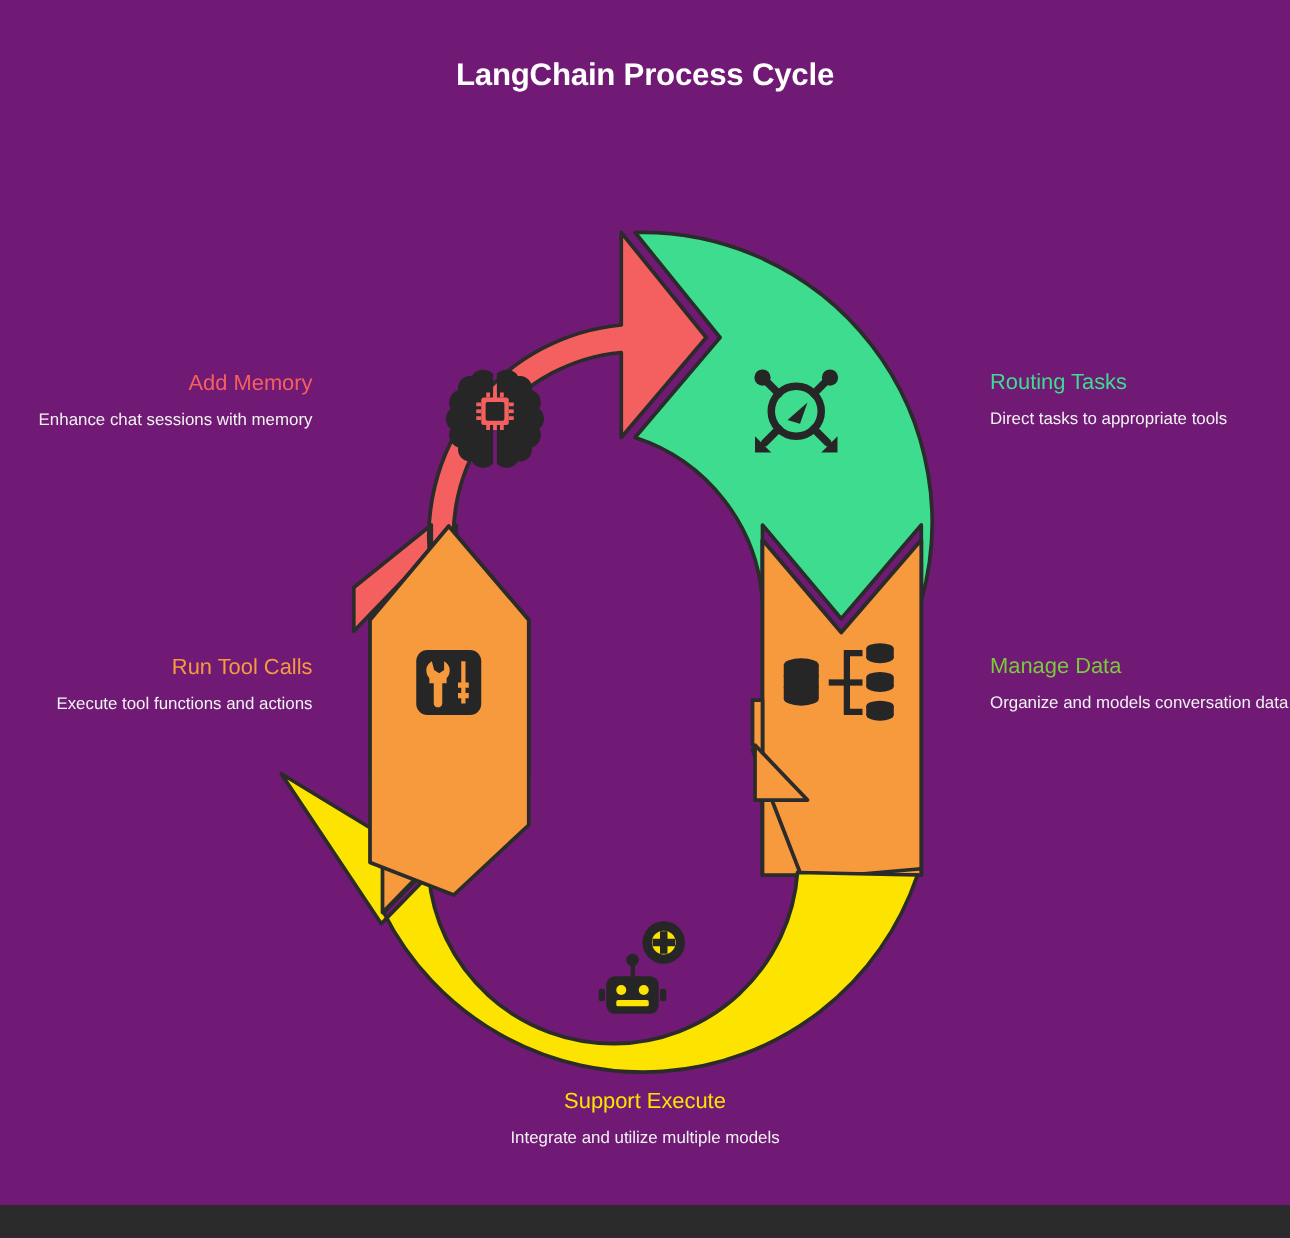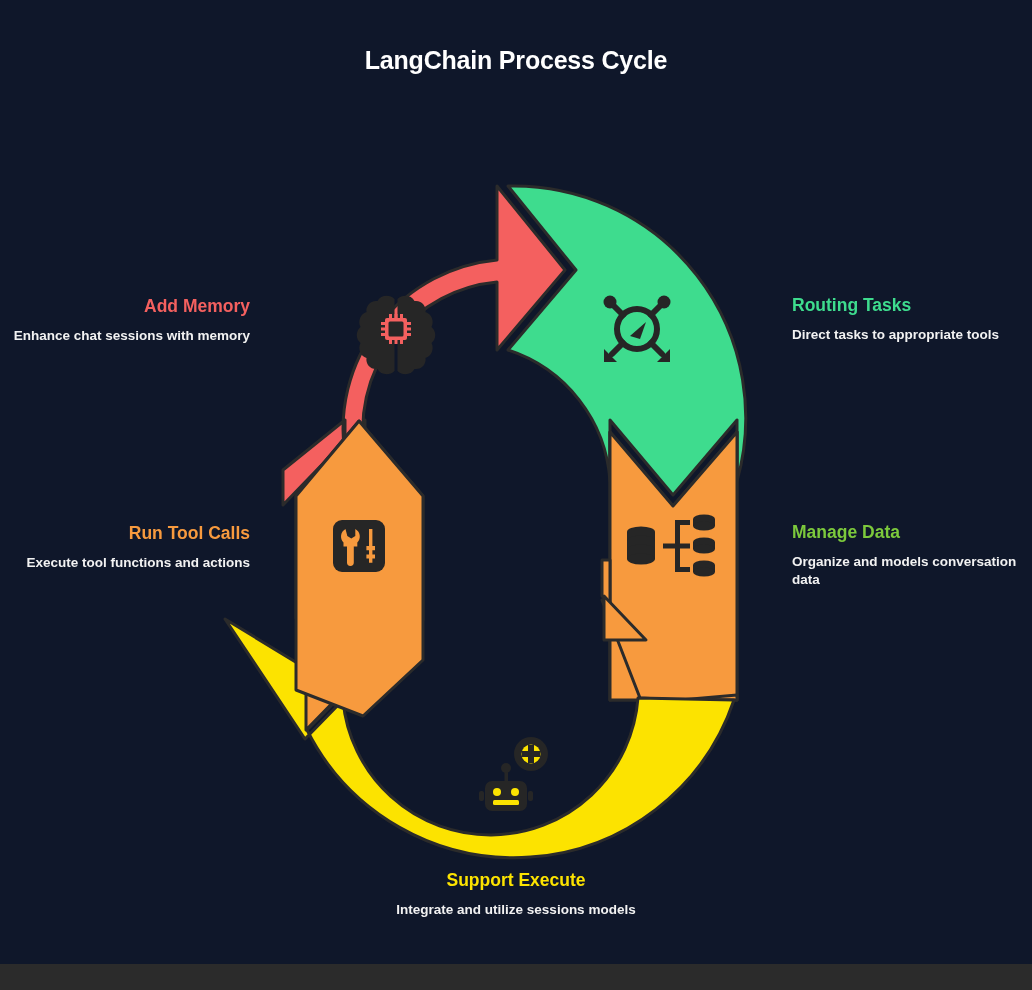--- a/index.html
+++ b/index.html
@@ -11,21 +11,21 @@
     width: 1032px;
     height: 990px;
     font-family: "Liberation Sans", sans-serif;
     overflow: hidden;
     position: relative;
   }
   #canvas {
     position: relative;
     width: 1032px;
     height: 964px;
-    background: #0f172a;
+    background: #701a75;
   }
 
   
   #page-title {
     position: absolute;
     top: 46px;
     left: 0;
     width: 1032px;
     text-align: center;
     font-size: 25px;
@@ -43,27 +43,27 @@
     height: 990px;
   }
 
   
   .label-block {
     position: absolute;
     width: 240px;
   }
   .label-block .lbl-title {
     font-size: 17.5px;
-    font-weight: bold;
+    font-weight: normal;
     line-height: 1.25;
     margin-bottom: 9px;
   }
   .label-block .lbl-desc {
     font-size: 13.5px;
-    font-weight: bold;
+    font-weight: normal;
     color: #f2f2f2;
     line-height: 1.36;
   }
 
   .align-right { text-align: right; }
   .align-left  { text-align: left;  }
   .align-center{ text-align: center;}
 
   #label-add-memory    { left: 10px;  top: 296px; }
   #label-routing-tasks { left: 792px; top: 295px; }
@@ -350,16 +350,16 @@
     <div class="lbl-desc">Direct tasks to appropriate tools</div>
   </div>
 
   <div class="label-block align-left" id="label-manage-data">
     <div class="lbl-title" style="color:#7cc93c">Manage Data</div>
     <div class="lbl-desc">Organize and models conversation data</div>
   </div>
 
   <div class="label-block align-center" id="label-support-models">
     <div class="lbl-title" style="color:#fce300">Support Execute</div>
-    <div class="lbl-desc">Integrate and utilize sessions models</div>
+    <div class="lbl-desc">Integrate and utilize multiple models</div>
   </div>
 
 </div>
 
 </body></html>

